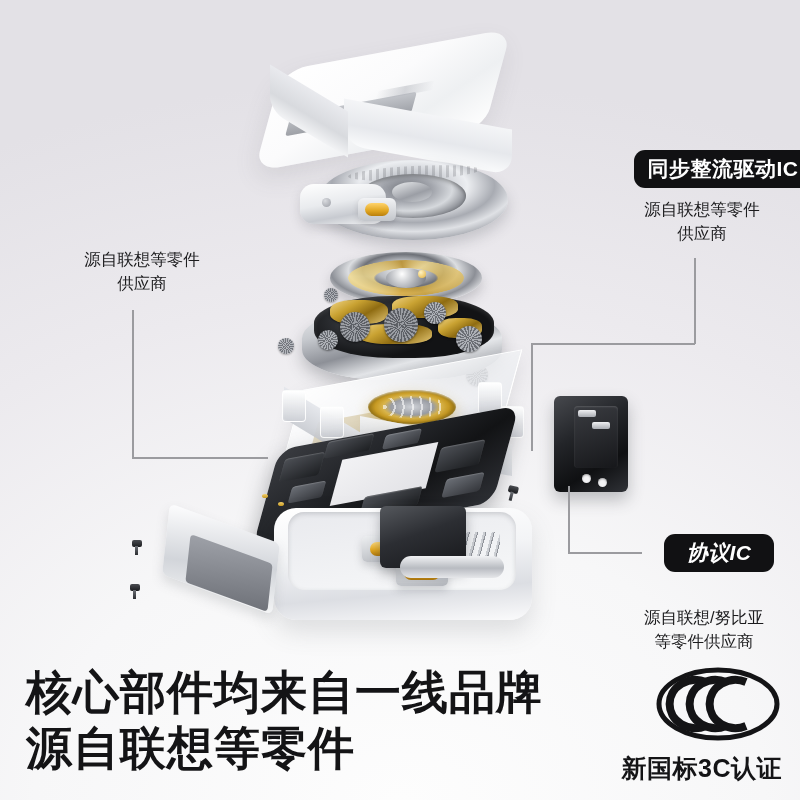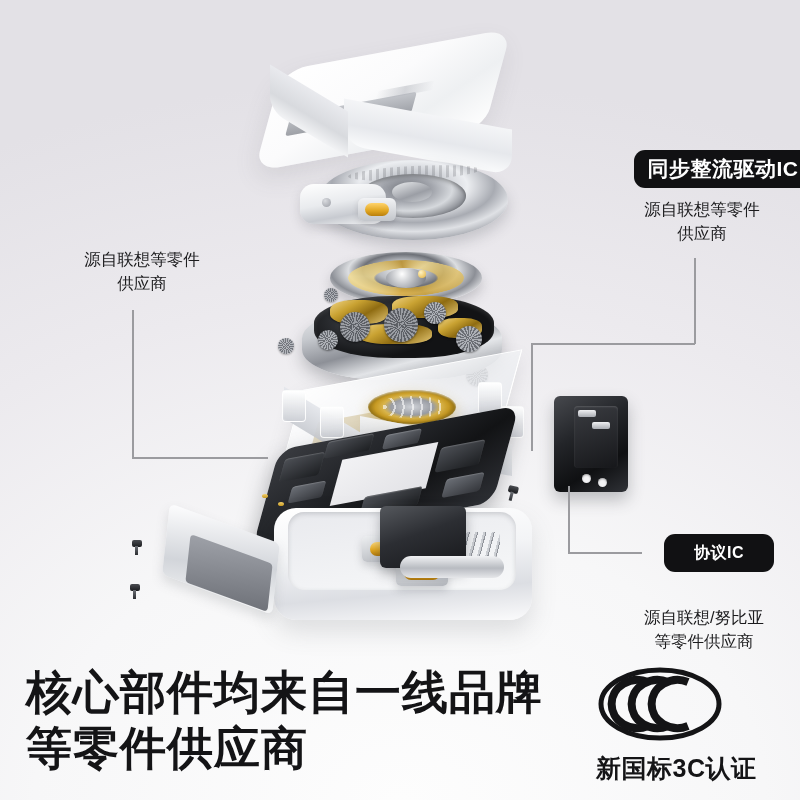--- a/index.html
+++ b/index.html
@@ -32,21 +32,21 @@
   }
 
   
   #headline{
     position:absolute;left:26px;top:664px;
     font-size:46px;font-weight:bold;color:#141416;
     line-height:1.22;letter-spacing:1px;white-space:pre-line;
   }
 
   
-  #ccc-block{position:absolute;left:596px;top:666px;width:186px;text-align:left;}
+  #ccc-block{position:absolute;left:596px;top:666px;width:186px;text-align:right;}
   #ccc-caption{margin-top:6px;font-size:25px;font-weight:bold;color:#141416;letter-spacing:.5px;}
 
   
   #product{position:absolute;left:0;top:0;width:800px;height:680px;}
 
   .layer{position:absolute;}
 
   
   #shell-top{left:268px;top:52px;width:264px;height:118px;}
   #shell-top .top-face{
@@ -461,26 +461,26 @@
   <div class="leader v" style="left:568px;top:486px;height:67px;"></div>
   <div class="leader h" style="left:568px;top:552px;width:74px;"></div>
 
   <div class="caption" style="left:46px;top:248px;width:192px;">源自联想等零件
 供应商</div>
 
   <div class="badge" style="left:612px;top:150px;width:178px;height:38px;font-size:21px;">同步整流驱动IC</div>
   <div class="caption" style="left:606px;top:198px;width:192px;">源自联想等零件
 供应商</div>
 
-  <div class="badge" style="left:642px;top:534px;width:110px;height:38px;font-size:16px;">协议IC</div>
+  <div class="badge" style="left:642px;top:534px;width:110px;height:38px;font-size:21px;font-style:italic;">协议IC</div>
   <div class="caption" style="left:608px;top:582px;width:192px;margin-top:24px;">源自联想/努比亚
 等零件供应商</div>
 
   <div id="headline">核心部件均来自一线品牌
-等零件供应商</div>
+源自联想等零件</div>
 
   <div id="ccc-block">
     <svg width="128" height="76" viewBox="0 0 128 76">
       <ellipse cx="64" cy="38" rx="59" ry="34" fill="none" stroke="#141416" stroke-width="5"></ellipse>
       <path d="M52 16 A26 24 0 1 0 52 60" fill="none" stroke="#141416" stroke-width="8" stroke-linecap="butt"></path>
       <path d="M72 16 A26 24 0 1 0 72 60" fill="none" stroke="#141416" stroke-width="8" stroke-linecap="butt"></path>
       <path d="M92 16 A26 24 0 1 0 92 60" fill="none" stroke="#141416" stroke-width="8" stroke-linecap="butt"></path>
     </svg>
     <div id="ccc-caption">新国标3C认证</div>
   </div>

